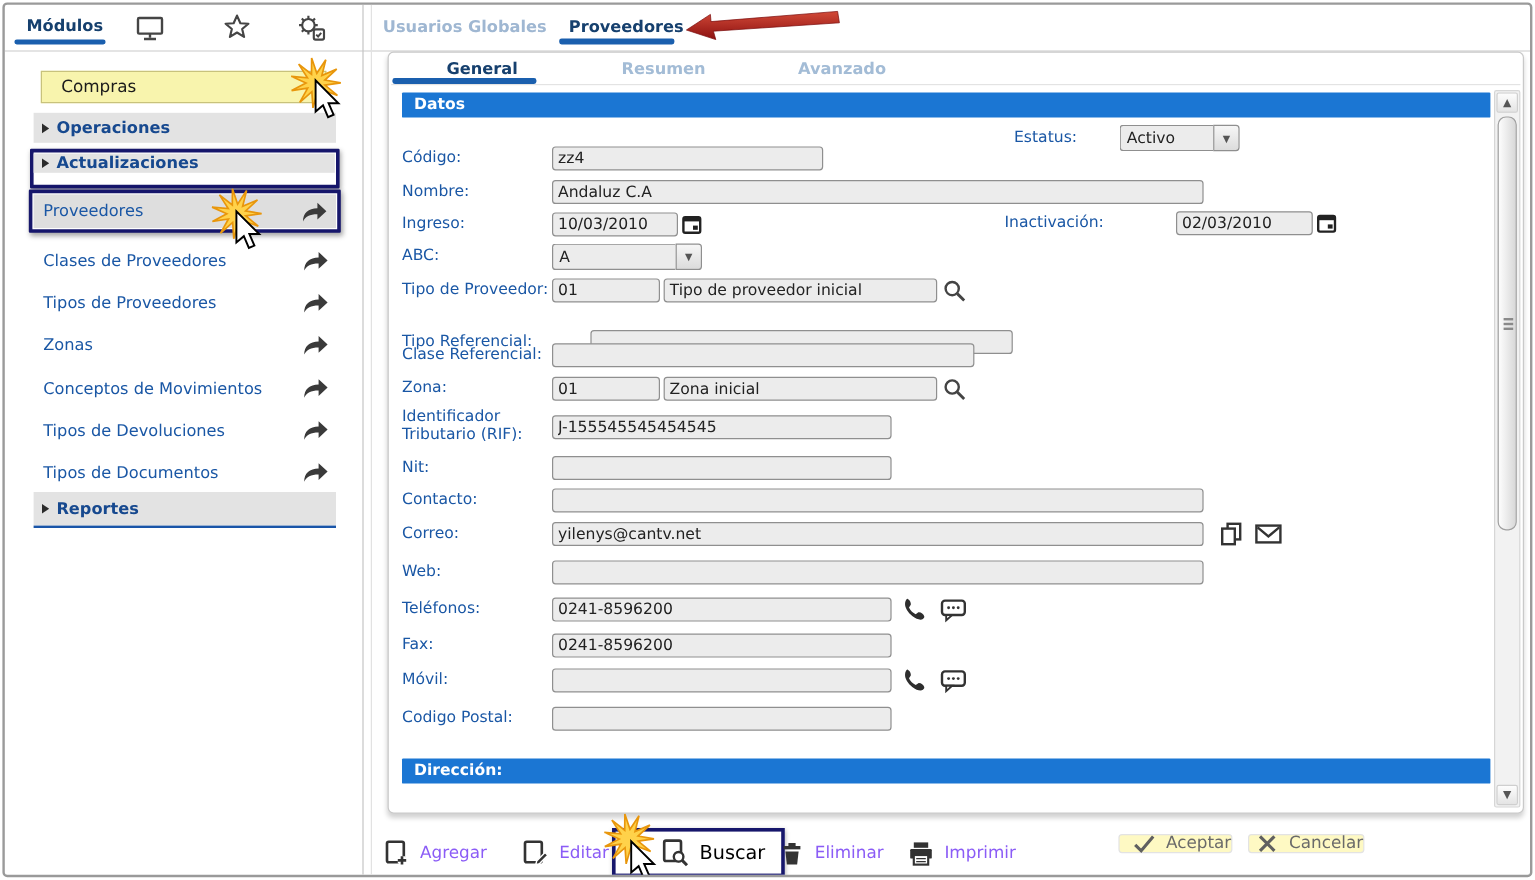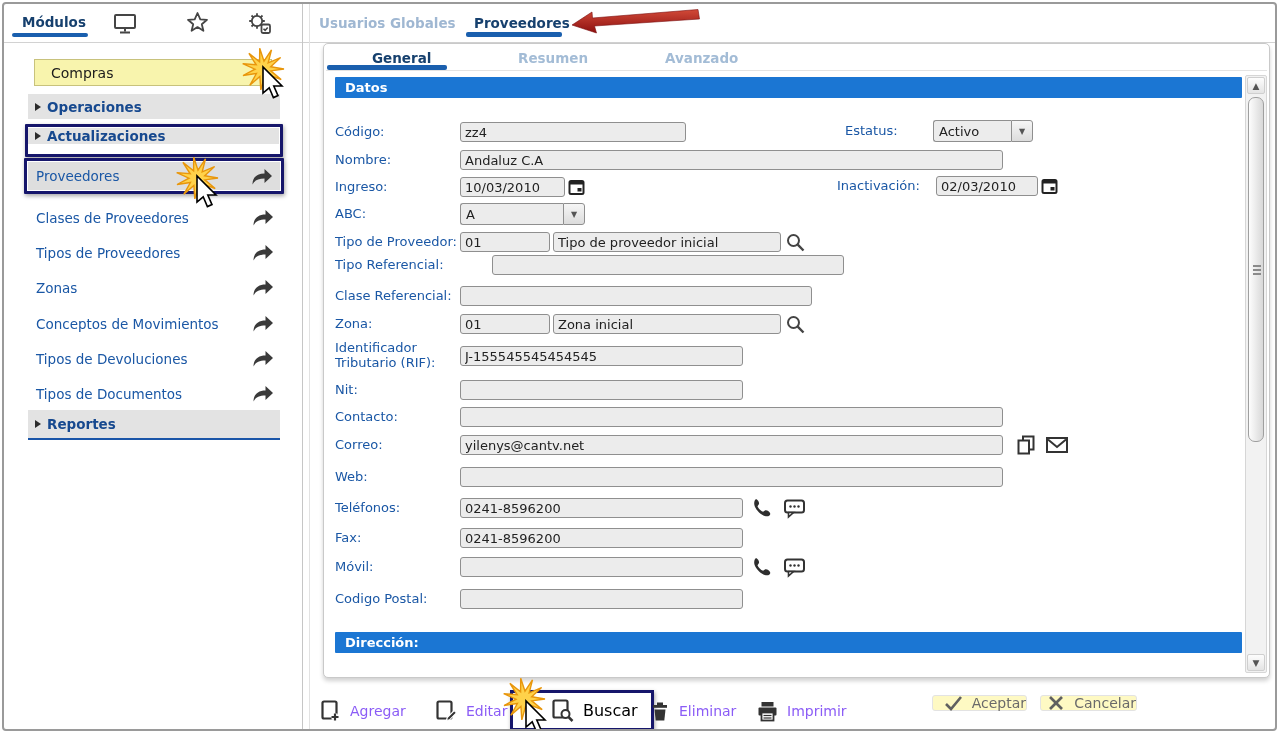--- a/index.html
+++ b/index.html
@@ -165,21 +165,21 @@
     <div class="gen-underline"></div>
 
     <div class="blue-bar" style="top:33px;">
         <span>Datos</span>
       </div>
 
     <div class="frow" style="top:77px;">
       <span class="lbl">Código:</span>
       <input class="inp" style="width: 226px;" readonly="" value="zz4">
     </div>
-    <div class="frow" style="left:521px; top:76px;">
+    <div class="frow" style="left:521px; top:60px;">
       <span class="lbl" style="flex-basis:88px;">Estatus:</span>
       <span class="dd">
         <span class="dd-val" style="width:78px;">Activo</span>
         <span class="dd-btn">▼</span>
       </span>
     </div>
 
     <div class="frow" style="top:105px;">
       <span class="lbl">Nombre:</span>
       <input class="inp" style="width: 543px;" readonly="" value="Andaluz C.A">
@@ -191,21 +191,21 @@
       <span class="ficon" style="margin-left:3px;">
           <svg width="17" height="18">
             <rect x="1.5" y="3" width="14" height="13" rx="1.5" fill="#fff" stroke="#222" stroke-width="2"></rect>
             <rect x="1.5" y="3" width="14" height="3.5" fill="#222"></rect>
             <rect x="9.5" y="10" width="4" height="3.5" fill="#222"></rect>
           </svg>
         </span>
     </div>
     <div class="frow" style="left:513px; top:131px;">
       <span class="lbl" style="flex-basis:99px;">Inactivación:</span>
-      <input class="inp" style="width: 102px;" readonly="" value="02/03/2010">
+      <input class="inp" style="width: 114px; margin-left: 44px;" readonly="" value="02/03/2010">
       <span class="ficon" style="margin-left:3px;">
           <svg width="17" height="18">
             <rect x="1.5" y="3" width="14" height="13" rx="1.5" fill="#fff" stroke="#222" stroke-width="2"></rect>
             <rect x="1.5" y="3" width="14" height="3.5" fill="#222"></rect>
             <rect x="9.5" y="10" width="4" height="3.5" fill="#222"></rect>
           </svg>
         </span>
     </div>
 
     <div class="frow" style="top:159px;">
@@ -221,21 +221,21 @@
       <input class="inp" style="width: 90px;" readonly="" value="01">
       <input class="inp" style="width: 228px; margin-left: 3px;" readonly="" value="Tipo de proveedor inicial">
       <span class="ficon" style="margin-left:4px;">
           <svg width="21" height="21">
             <circle cx="8.5" cy="8.5" r="5.5" fill="none" stroke="#444" stroke-width="2"></circle>
             <line x1="12.7" y1="12.7" x2="18.5" y2="18.5" stroke="#444" stroke-width="2.4"></line>
           </svg>
         </span>
     </div>
 
-    <div class="frow" style="top:210px;gap:32px;">
+    <div class="frow" style="top:230px;gap:32px;">
       <span class="lbl">Tipo Referencial:</span>
       <input class="inp" style="width: 352px;" readonly="" value="">
     </div>
 
     <div class="frow" style="top:241px;">
       <span class="lbl">Clase Referencial:</span>
       <input class="inp" style="width: 352px;" readonly="" value="">
     </div>
 
     <div class="frow" style="top:269px;">

